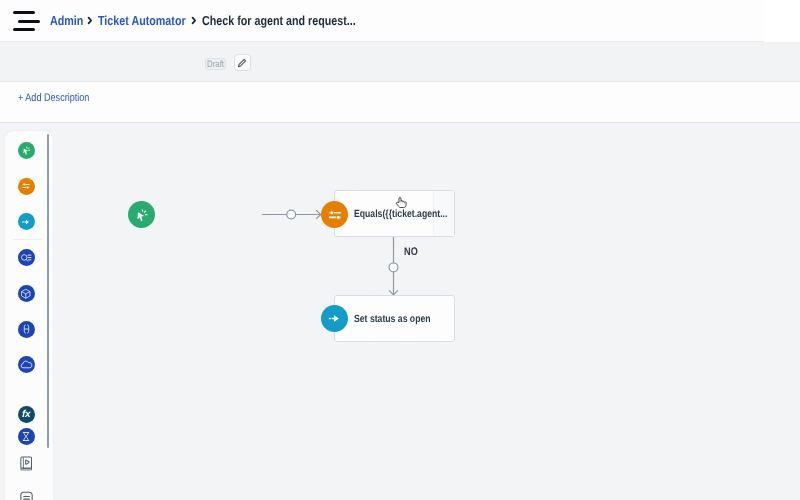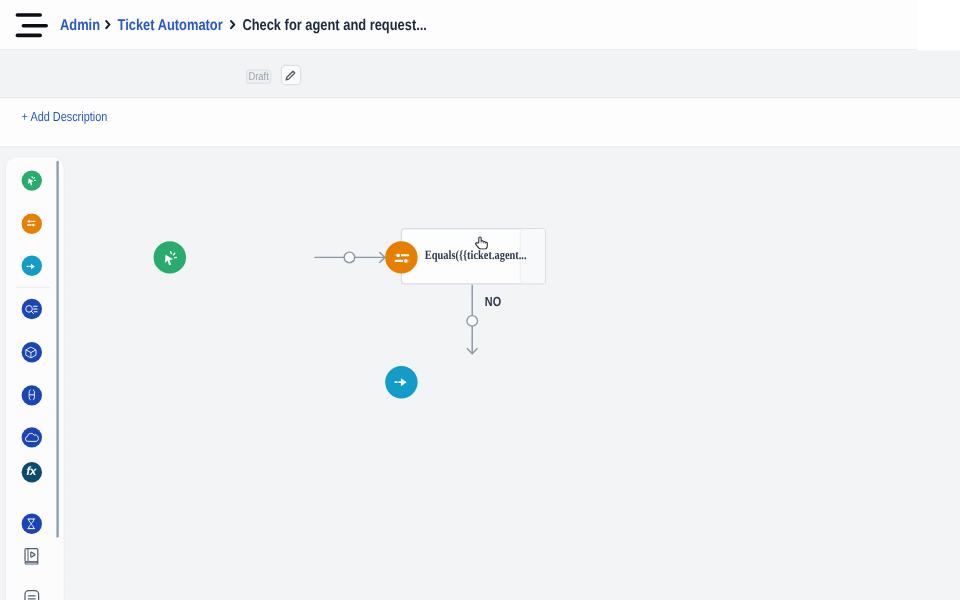--- a/index.html
+++ b/index.html
@@ -127,33 +127,36 @@
 
   <div class="nodecirc" style="left:128px;top:201px;width:27px;height:27px;background:#2aab6e;">
     <svg width="14" height="14" viewBox="0 0 20 20">
       <path d="M4.2 6.2 L13.2 11.4 L9.1 12.3 L10.8 17.8 L8.5 18.6 L6.7 13.1 L3.5 16.0 Z" fill="#ffffff"></path>
       <path d="M10.4 2.6 L11.0 4.6 M15.2 4.4 L13.6 6.0 M17.0 9.4 L15.0 9.6" stroke="#ffffff" stroke-width="1.7" stroke-linecap="round"></path>
     </svg>
   </div>
 
   <div class="node" id="node-condition" style="left:333.5px;top:190px;width:121px;height:47px;">
     <div class="nodeovl" style="left:98px;top:0;width:21px;height:45px;"></div>
-    <span class="nlabel" style="left:19px;top:17px;font-family:Liberation Serif, serif;"><span class="cd" style="margin-right: -16.3437px;">Equals({{ticket.agent...</span></span>
+    <span class="nlabel" style="left:19px;top:17px;"><span class="cd" style="margin-right: -16.3437px;">Equals({{ticket.agent...</span></span>
   </div>
   <div class="nodecirc" style="left:321px;top:201px;width:27px;height:27px;background:#e67e00;">
     <svg width="16" height="16" viewBox="0 0 20 20">
       <g stroke="#ffffff" stroke-width="2.1" stroke-linecap="round">
         <line x1="3.4" y1="7.2" x2="16.6" y2="7.2"></line>
           <line x1="3.4" y1="13.0" x2="16.6" y2="13.0"></line>
       </g>
       <circle cx="5.9" cy="7.2" r="2.5" fill="#ffffff" stroke="#e67e00" stroke-width="1.1"></circle>
       <circle cx="14.1" cy="13.0" r="2.5" fill="#ffffff" stroke="#e67e00" stroke-width="1.1"></circle>
     </svg>
   </div>
 
+  <div class="node" id="node-action" style="left:333.5px;top:295px;width:121px;height:47px;">
+    <span class="nlabel" style="left:19px;top:17px;"><span class="cd" style="margin-right: -13.3953px;">Set status as open</span></span>
+  </div>
   <div class="nodecirc" style="left:321px;top:305px;width:27px;height:27px;background:#149cc9;">
     <svg width="15" height="15" viewBox="0 0 20 20">
       <path d="M3.2 10 h9.2" stroke="#ffffff" stroke-width="1.9" stroke-linecap="round" stroke-dasharray="1.6 2.6"></path>
       <path d="M9.5 5.6 L15.8 10 L9.5 14.4 Z" fill="#ffffff"></path>
     </svg>
   </div>
 
   <div class="edgelbl" style="left:404px;top:246px;"><span class="cd" style="margin-right: -2.44084px;">NO</span></div>
 
   <svg class="mouseptr" width="12" height="12.4" viewBox="0 0 26 27" style="left:395px;top:195.6px;">
@@ -213,21 +216,21 @@
         <path d="M6.9 3.2 C5.2 3.5 5.3 6.9 5.3 10 C5.3 13.1 5.2 16.5 6.9 16.8" fill="none" stroke="#fff" stroke-width="1.3" stroke-linecap="round"></path>
         <path d="M11.1 3.2 C12.8 3.5 12.7 6.9 12.7 10 C12.7 13.1 12.8 16.5 11.1 16.8" fill="none" stroke="#fff" stroke-width="1.3" stroke-linecap="round"></path>
         <line x1="5.8" y1="10" x2="12.2" y2="10" stroke="#fff" stroke-width="1.3" stroke-linecap="round"></line>
       </svg>
     </div>
     <div class="pitem" style="top:225.2px;background:#1b45b5;">
       <svg width="13" height="11" viewBox="0 0 22 18">
         <path d="M5.0 14.6 A3.5 3.5 0 0 1 4.9 7.7 A5.0 5.0 0 0 1 14.3 5.9 A3.9 3.9 0 0 1 17.0 14.6 Z" fill="none" stroke="#fff" stroke-width="1.35" stroke-linejoin="round"></path>
       </svg>
     </div>
-    <div class="pitem" style="top:254px;background:#0c4a6e;">
+    <div class="pitem" style="top:275px;background:#0c4a6e;">
       <span class="fxlbl">fx</span>
     </div>
     <div class="pitem" style="top:296.6px;background:#1b45b5;">
       <svg width="10" height="11" viewBox="0 0 18 20">
         <path d="M4.0 2.7 H14.0 M4.0 17.3 H14.0" stroke="#fff" stroke-width="1.5" stroke-linecap="round"></path>
         <path d="M5.0 2.7 C5.0 7.2 9.0 8.4 9.0 10 C9.0 11.6 5.0 12.8 5.0 17.3" fill="none" stroke="#fff" stroke-width="1.4"></path>
         <path d="M13.0 2.7 C13.0 7.2 9.0 8.4 9.0 10 C9.0 11.6 13.0 12.8 13.0 17.3" fill="none" stroke="#fff" stroke-width="1.4"></path>
       </svg>
     </div>
     <div class="pitem pflat" style="top:319.5px;">

